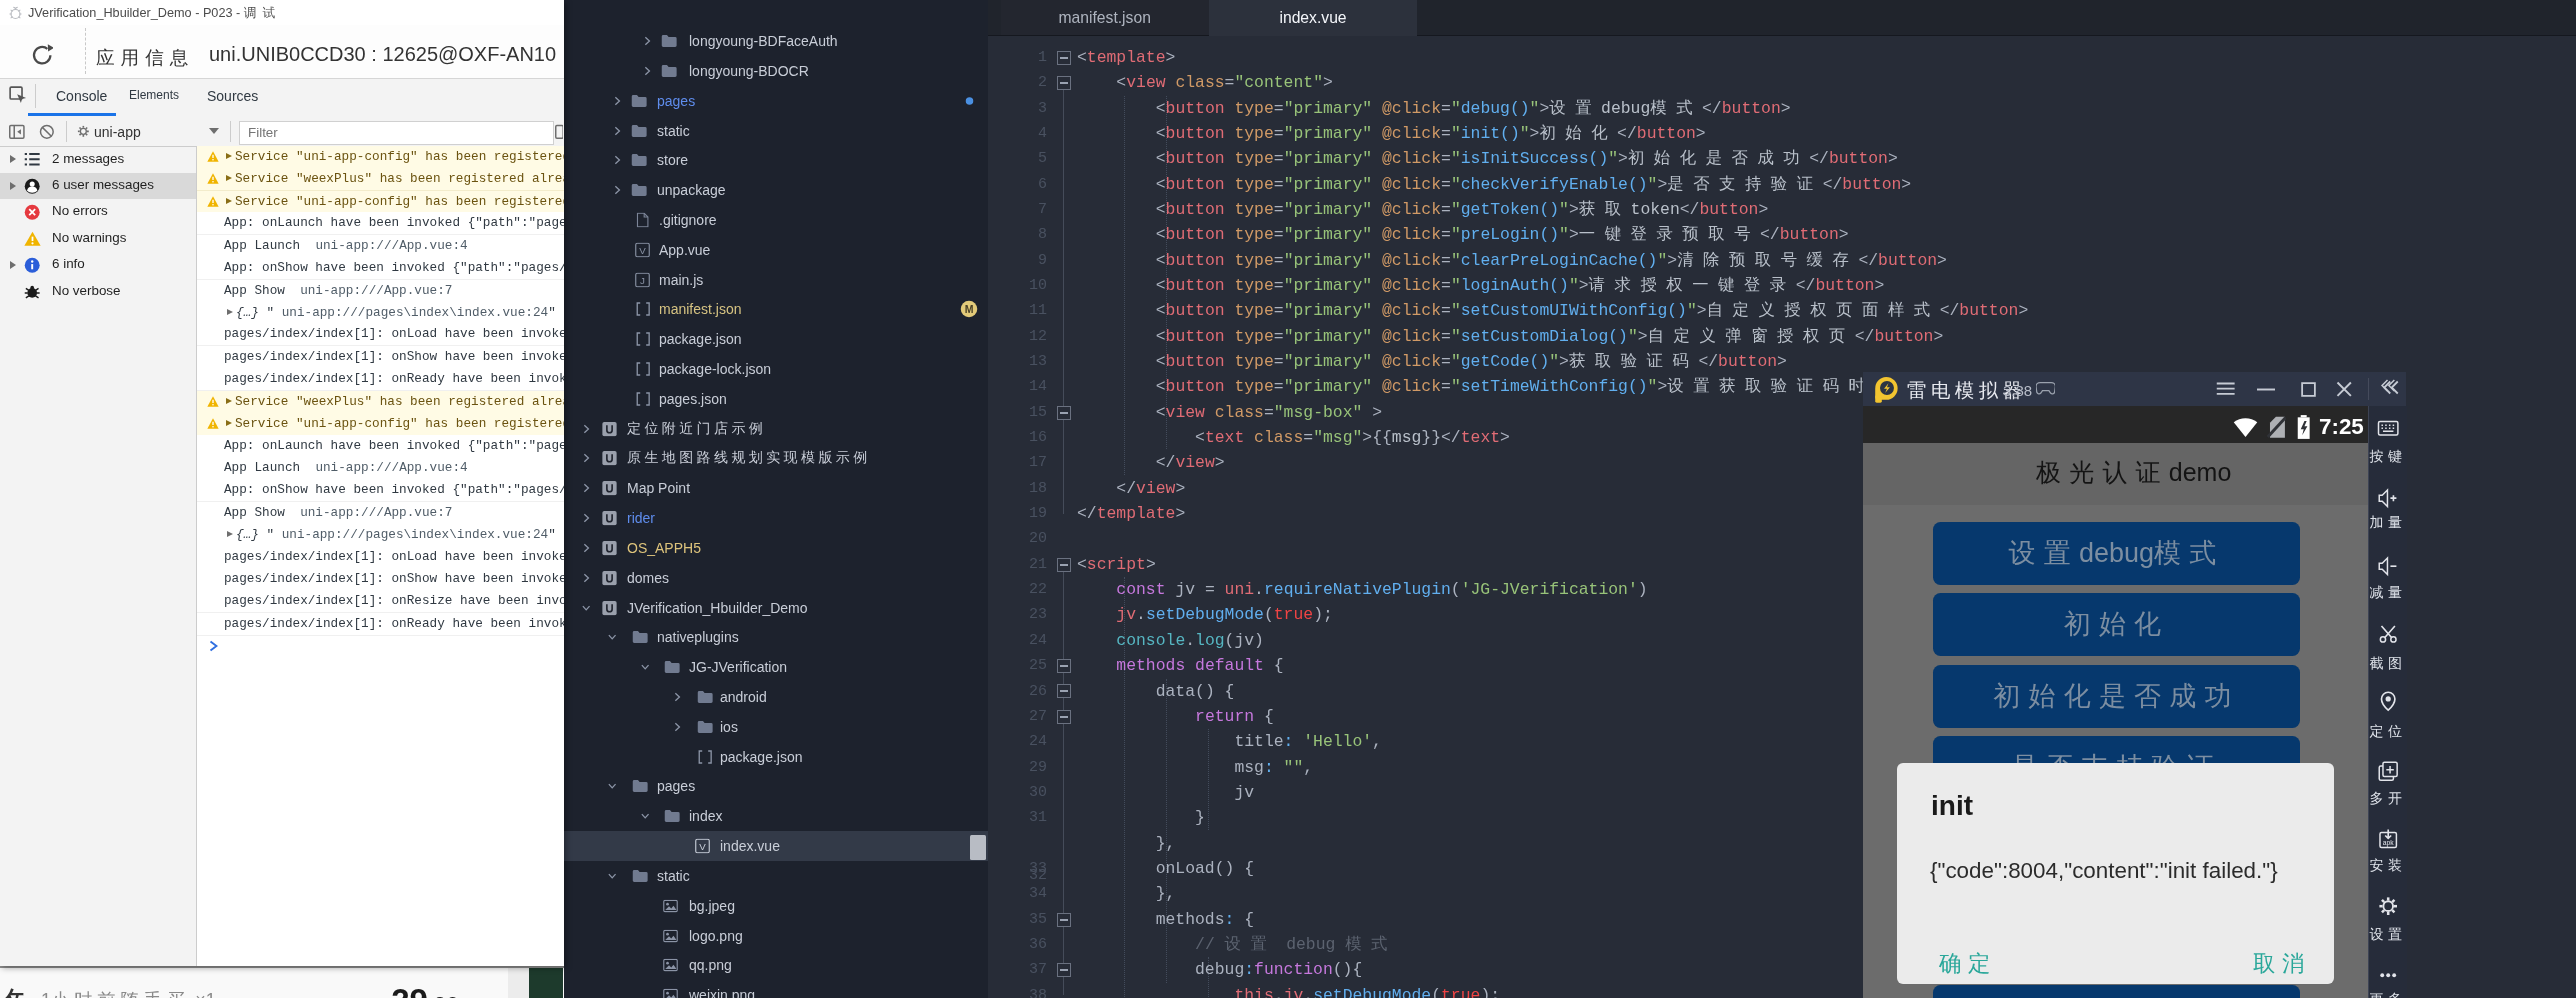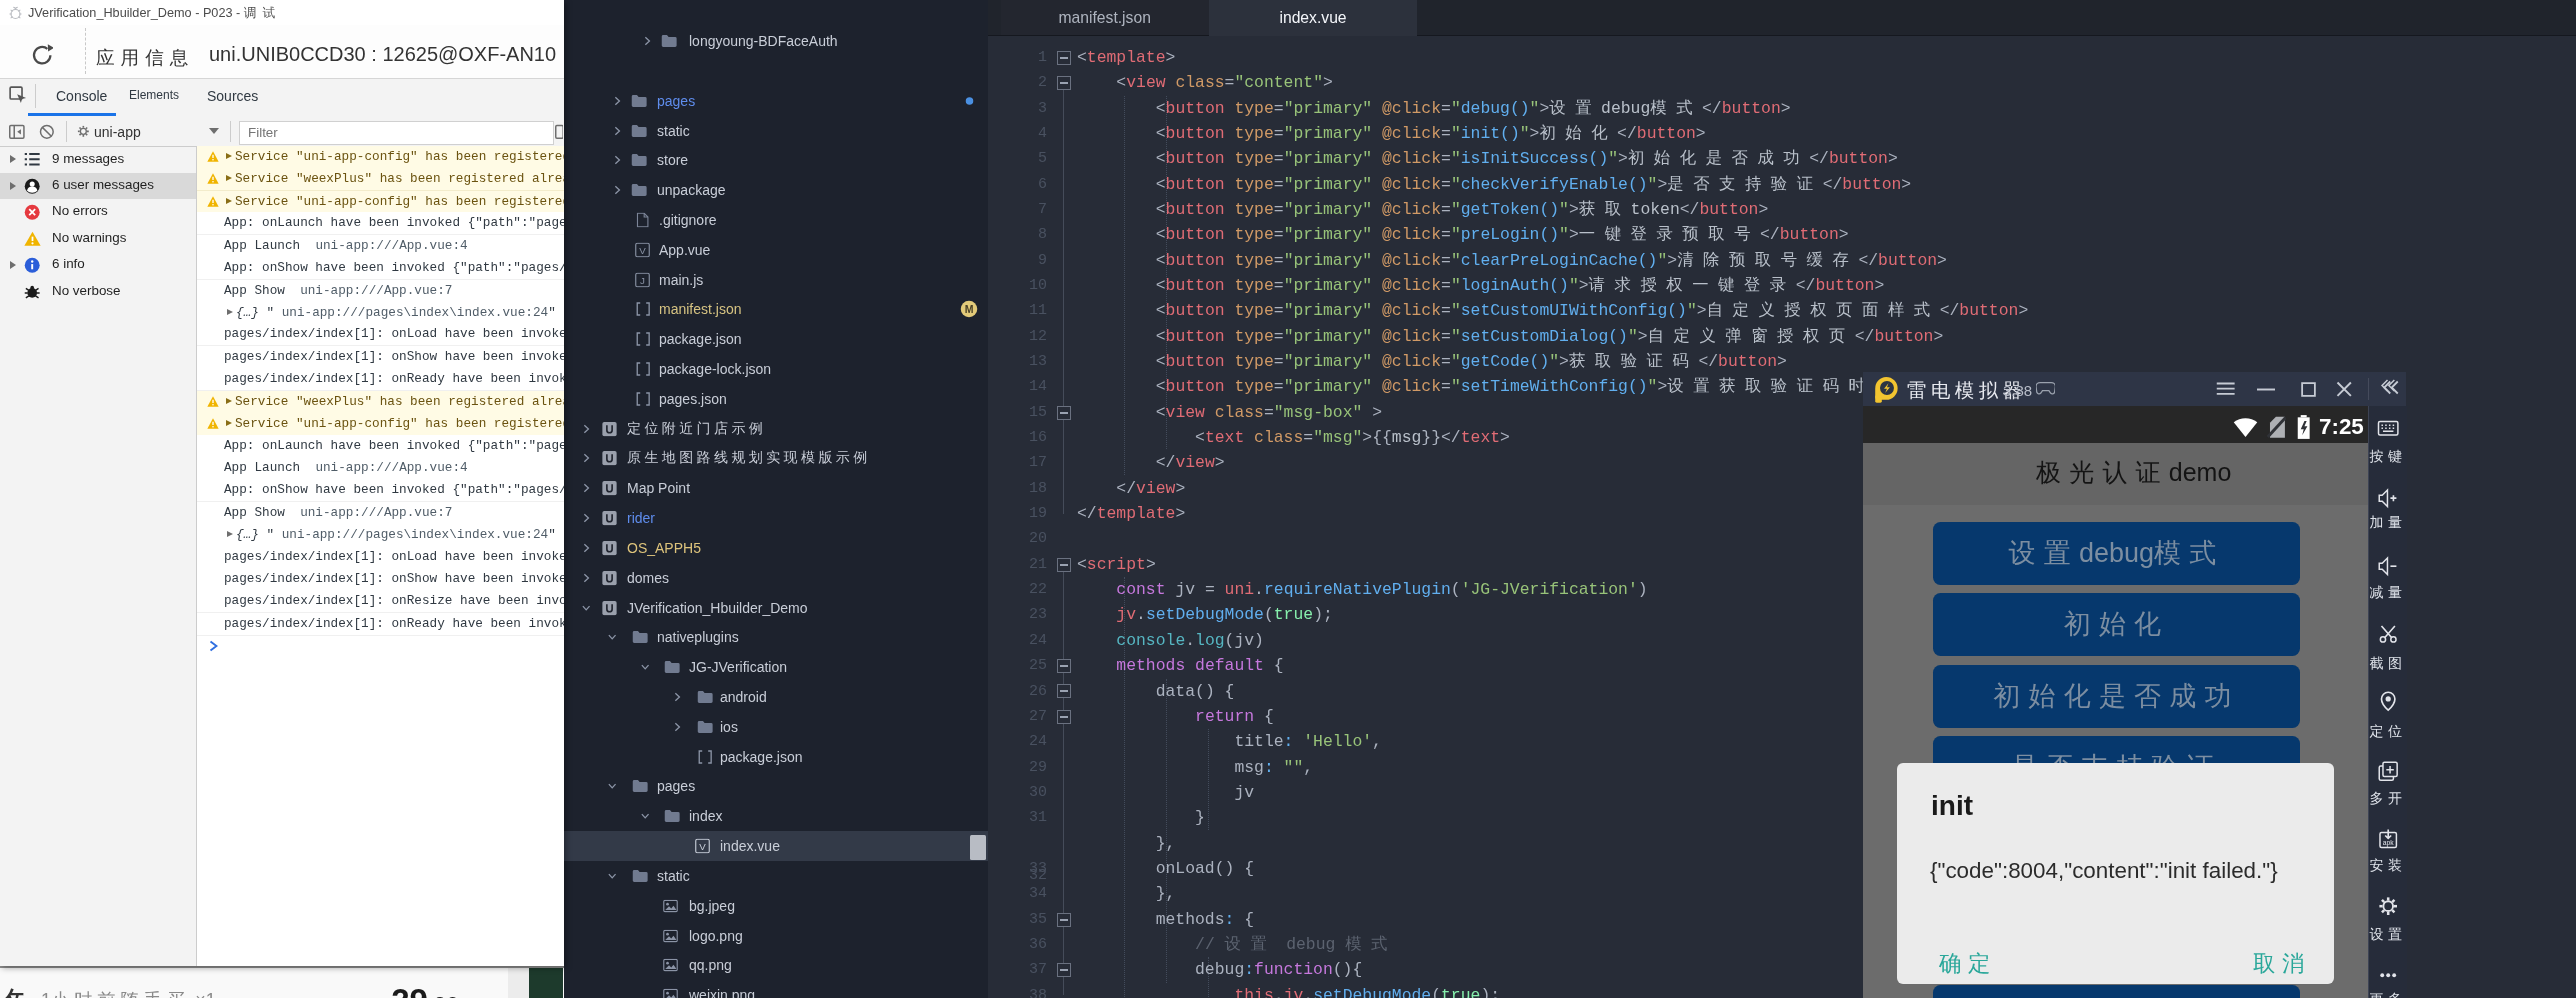--- a/index.html
+++ b/index.html
@@ -8,40 +8,49 @@
 .trow{position:absolute;left:0;width:426px;height:30px;white-space:nowrap}
 .trow .txt{position:absolute;top:50%;transform:translateY(-50%);font-size:14px;color:#c9ced8}
 .trow svg{position:absolute;top:50%;transform:translateY(-50%)}
 .blue{color:#5f8ded!important}.yel{color:#dec47c!important}.myel{color:#d6c382!important}
 #tabbar{left:988px;top:0;width:1588px;height:36px;background:#20242c}
 .tab{position:absolute;top:0;height:36px;line-height:36px;text-align:center;font-size:15.7px}
 #editor{left:988px;top:36px;width:1588px;height:963px;background:#272c37;overflow:hidden}
 .cl{position:absolute;left:89px;height:25px;line-height:25px;font-family:"Liberation Mono",monospace;font-size:16.4px;white-space:pre;color:#abb2bf}
 .ln{position:absolute;left:0;width:59px;height:25px;line-height:25px;text-align:right;font-family:"Liberation Mono",monospace;font-size:15px;color:#495160}
 .fold{position:absolute;left:69px;width:12px;height:12px;border:0.7px solid #6a7180;color:#9aa2b1;background:#272c37;z-index:3}
-.t{color:#e06c75}.a{color:#d19a66}.s{color:#98c379}.f{color:#61afef}.k{color:#c678dd}.o{color:#86efac}.r{color:#e06c75}.cm{color:#5c6370}.w{color:#b9c0ca}.cy{color:#56b6c2}
+.t{color:#e06c75}.a{color:#d19a66}.s{color:#98c379}.f{color:#61afef}.k{color:#c678dd}.o{color:#ef4444}.r{color:#e06c75}.cm{color:#5c6370}.w{color:#b9c0ca}.cy{color:#56b6c2}
 .ig{position:absolute;width:0;border-left:1.5px dotted #434c5c}
 .fline{position:absolute;left:75px;width:0.7px;background:#454c5a}
 #dt{left:0;top:0;width:564px;height:966px;background:#fff;box-shadow:1.5px 1.5px 6px rgba(0,0,0,.35)}
 .mrow{position:absolute;left:0;width:367px;height:21.6px;line-height:21.6px;font-family:"Liberation Mono",monospace;font-size:12.7px;color:#303942;white-space:pre;overflow:hidden;border-bottom:0.7px solid #f0f0f0;background:#fff}
 .mwarn{background:#fffbe5;border-bottom:0.7px solid #f3eccb;color:#6b5310}
 .mlink{color:#505d68;}
 .slabel{position:absolute;width:54px;text-align:center;font-size:14px;color:#dfe3ea;letter-spacing:4.5px}
 </style></head>
 <body>
 
 <div class="abs" id="tree">
 <div class="trow" style="top:26px;">
       <svg style="left:80px" width="10.4" height="10.4" viewBox="0 0 14 14">
         <path d="M4.5 2 L10 7 L4.5 12" stroke="#8b94a6" stroke-width="1.8" fill="none"></path>
       </svg>
       <svg style="left:99px" width="16.4" height="13.4" viewBox="0 0 22 18">
         <path d="M1 3 a2 2 0 0 1 2-2 h5 l2.2 2.5 H19 a2 2 0 0 1 2 2 V15 a2 2 0 0 1-2 2 H3 a2 2 0 0 1-2-2 Z" fill="#717b90"></path>
       </svg>
       <span class="txt" style="left:127px">longyoung-BDFaceAuth</span>
+    </div>
+<div class="trow" style="top:56px;">
+      <svg style="left:80px" width="10.4" height="10.4" viewBox="0 0 14 14">
+        <path d="M4.5 2 L10 7 L4.5 12" stroke="#8b94a6" stroke-width="1.8" fill="none"></path>
+      </svg>
+      <svg style="left:99px" width="16.4" height="13.4" viewBox="0 0 22 18">
+        <path d="M1 3 a2 2 0 0 1 2-2 h5 l2.2 2.5 H19 a2 2 0 0 1 2 2 V15 a2 2 0 0 1-2 2 H3 a2 2 0 0 1-2-2 Z" fill="#717b90"></path>
+      </svg>
+      <span class="txt" style="left:127px">longyoung-BDOCR</span>
     </div>
 <div class="trow" style="top:86px;">
       <svg style="left:50px" width="10.4" height="10.4" viewBox="0 0 14 14">
         <path d="M4.5 2 L10 7 L4.5 12" stroke="#8b94a6" stroke-width="1.8" fill="none"></path>
       </svg>
       <svg style="left:69px" width="16.4" height="13.4" viewBox="0 0 22 18">
         <path d="M1 3 a2 2 0 0 1 2-2 h5 l2.2 2.5 H19 a2 2 0 0 1 2 2 V15 a2 2 0 0 1-2 2 H3 a2 2 0 0 1-2-2 Z" fill="#717b90"></path>
       </svg>
       <span class="txt blue" style="left:95px">pages</span>
       <svg style="left:403px" width="9" height="9" viewBox="0 0 12 12">
@@ -651,21 +660,21 @@
       <path d="M11 9.5 v7" stroke="#fff" stroke-width="2.6"></path>
       <circle cx="11" cy="6" r="1.6" fill="#fff"></circle>
     </svg>
 <svg class="abs" style="left:24px;top:284px" width="16.4" height="16.4" viewBox="0 0 22 22">
       <circle cx="11" cy="12" r="6.5" fill="#1a1a1a"></circle>
       <circle cx="11" cy="5" r="2.5" fill="#1a1a1a"></circle>
       <g stroke="#1a1a1a" stroke-width="2">
         <path d="M1 12 h4 M17 12 h4 M2.5 6 l4 2.5 M19.5 6 l-4 2.5 M2.5 18.5 l4-2.5 M19.5 18.5 l-4-2.5"></path>
       </g>
     </svg>
-<span class="abs" style="left:52px;top:151px;font-size:13.4px;color:#1f1f1f">9 messages</span>
+<span class="abs" style="left:52px;top:151px;font-size:13.4px;color:#1f1f1f">2 messages</span>
 <span class="abs" style="left:52px;top:177px;font-size:13.4px;color:#1f1f1f">6 user messages</span>
 <span class="abs" style="left:52px;top:203px;font-size:13.4px;color:#1f1f1f">No errors</span>
 <span class="abs" style="left:52px;top:230px;font-size:13.4px;color:#1f1f1f">No warnings</span>
 <span class="abs" style="left:52px;top:256px;font-size:13.4px;color:#1f1f1f">6 info</span>
 <span class="abs" style="left:52px;top:283px;font-size:13.4px;color:#1f1f1f">No verbose</span>
 <div class="mrow mwarn abs" style="left:197px;top:146px"><svg style="position:absolute;left:9.7px;top:5.2px" width="12" height="11.2" viewBox="0 0 16 15">
         <path d="M8 0.5 L15.6 14.5 H0.4 Z" fill="#f0b400"></path>
         <path d="M8 5 v4.5" stroke="#fff" stroke-width="1.8"></path>
         <circle cx="8" cy="11.8" r="1.1" fill="#fff"></circle>
       </svg><span style="position:absolute;left:29px;top:6.7px;width:0;height:0;border-left:6px solid #8a6e16;border-top:3.7px solid transparent;border-bottom:3.7px solid transparent"></span><span style="position:absolute;left:38px">Service "uni-app-config" has been registered</span></div>

